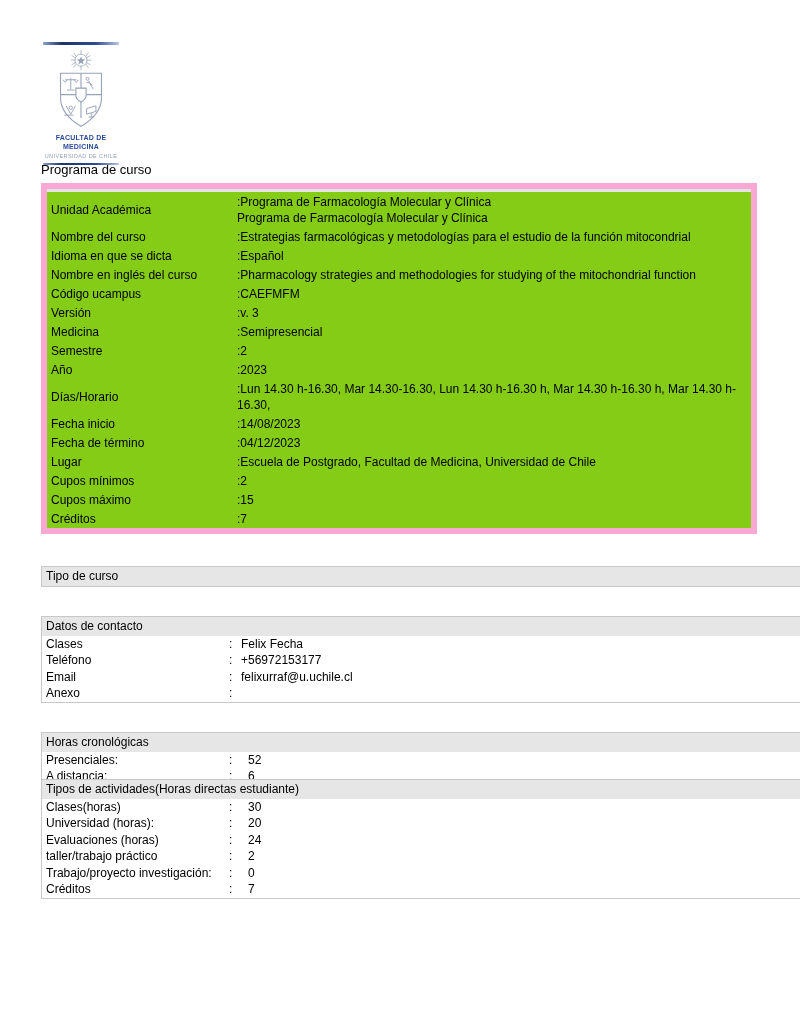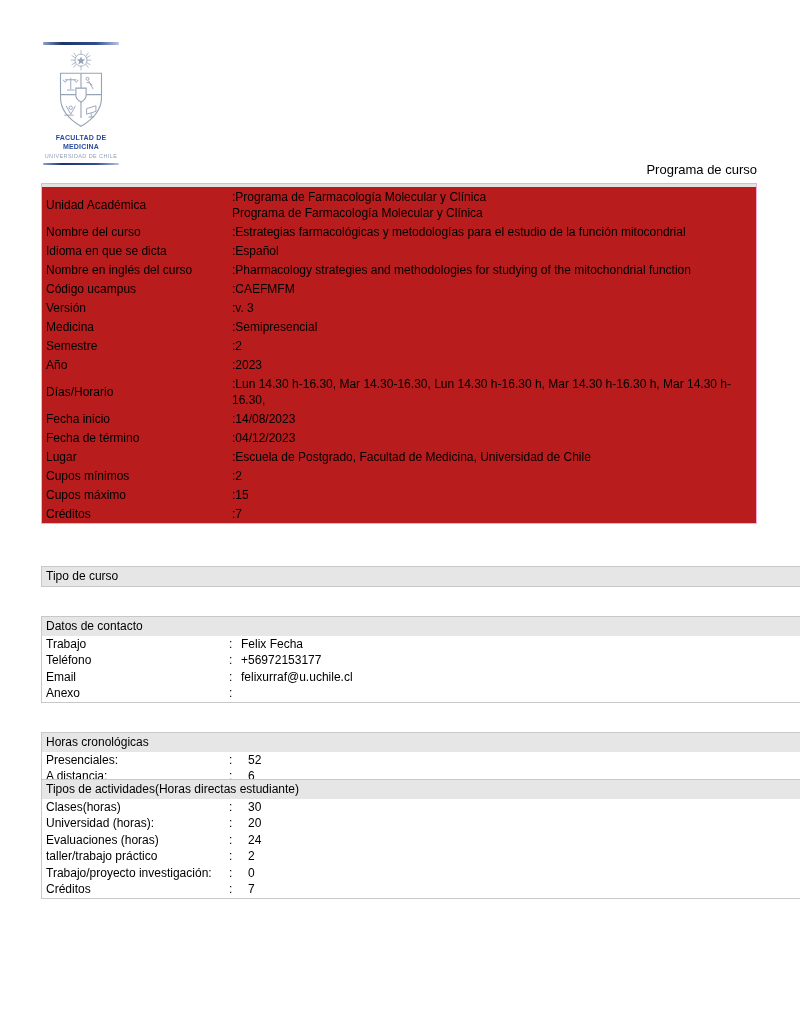--- a/index.html
+++ b/index.html
@@ -9,23 +9,23 @@
     font-family:"Liberation Sans","DejaVu Sans",sans-serif;
     font-size:12px; color:#000; overflow:hidden;
   }
   
   .logo { position:absolute; left:43px; top:42px; width:76px; text-align:center; }
   .logo-line { height:2.5px; background:linear-gradient(90deg,#8aa0cc,#1d3468 25%,#2f4d93 70%,#b9c6e2); border-radius:1px; }
   .crest { display:block; margin:4px auto 2px auto; }
   .faculty-name { font-size:7px; font-weight:bold; color:#2a4a9c; letter-spacing:0.2px; line-height:9px; }
   .university-name { font-size:5.5px; color:#93a1b8; letter-spacing:0.4px; line-height:8px; margin-top:1px; margin-bottom:3px; }
   
-  .doc-title { position:absolute; top:161px; left:41px; width:716px; text-align:right; font-size:13px; line-height:17px; }
-  
-  .main-table { position:absolute; top:183px; left:41px; width:716px; border:1px solid #f9a8d4; background:#b91c1c; }
+  .doc-title { position:absolute; top:161px; left:41px; width:716px; text-align:left; font-size:13px; line-height:17px; }
+  
+  .main-table { position:absolute; top:183px; left:41px; width:716px; border:6px solid #f9a8d4; background:#84cc16; }
   .top-strip { height:3px; background:#e3e3e3; }
   .info-row { display:flex; align-items:center; padding:1.5px 0; line-height:16px; }
   .info-label { width:190px; padding-left:4px; flex-shrink:0; }
   .info-value { flex:1; padding-right:6px; white-space:pre-line; }
   
   .section { position:absolute; left:41px; width:768px; border:1px solid #c8c8c8; background:#fff; }
   .section-header { background:#e6e6e6; padding:1.5px 4px; line-height:15.5px; }
   .section-value-row { padding:1.5px 4px; line-height:15.5px; }
   .s-row { display:flex; align-items:center; line-height:16.5px; }
   .s-label { width:183px; padding-left:4px; flex-shrink:0; }
@@ -172,21 +172,21 @@
     </div>
   </div>
 
   <div class="section" id="section-tipo">
     <div class="section-header">Tipo de curso</div>
   </div>
 
   <div class="section" id="section-contacto">
     <div class="section-header">Datos de contacto</div>
     <div class="s-row">
-      <div class="s-label">Trabajo</div>
+      <div class="s-label">Clases</div>
       <div class="s-sep">:</div>
       <div class="s-value">Felix Fecha</div>
     </div>
     <div class="s-row">
       <div class="s-label">Teléfono</div>
       <div class="s-sep">:</div>
       <div class="s-value">+56972153177</div>
     </div>
     <div class="s-row">
       <div class="s-label">Email</div>

